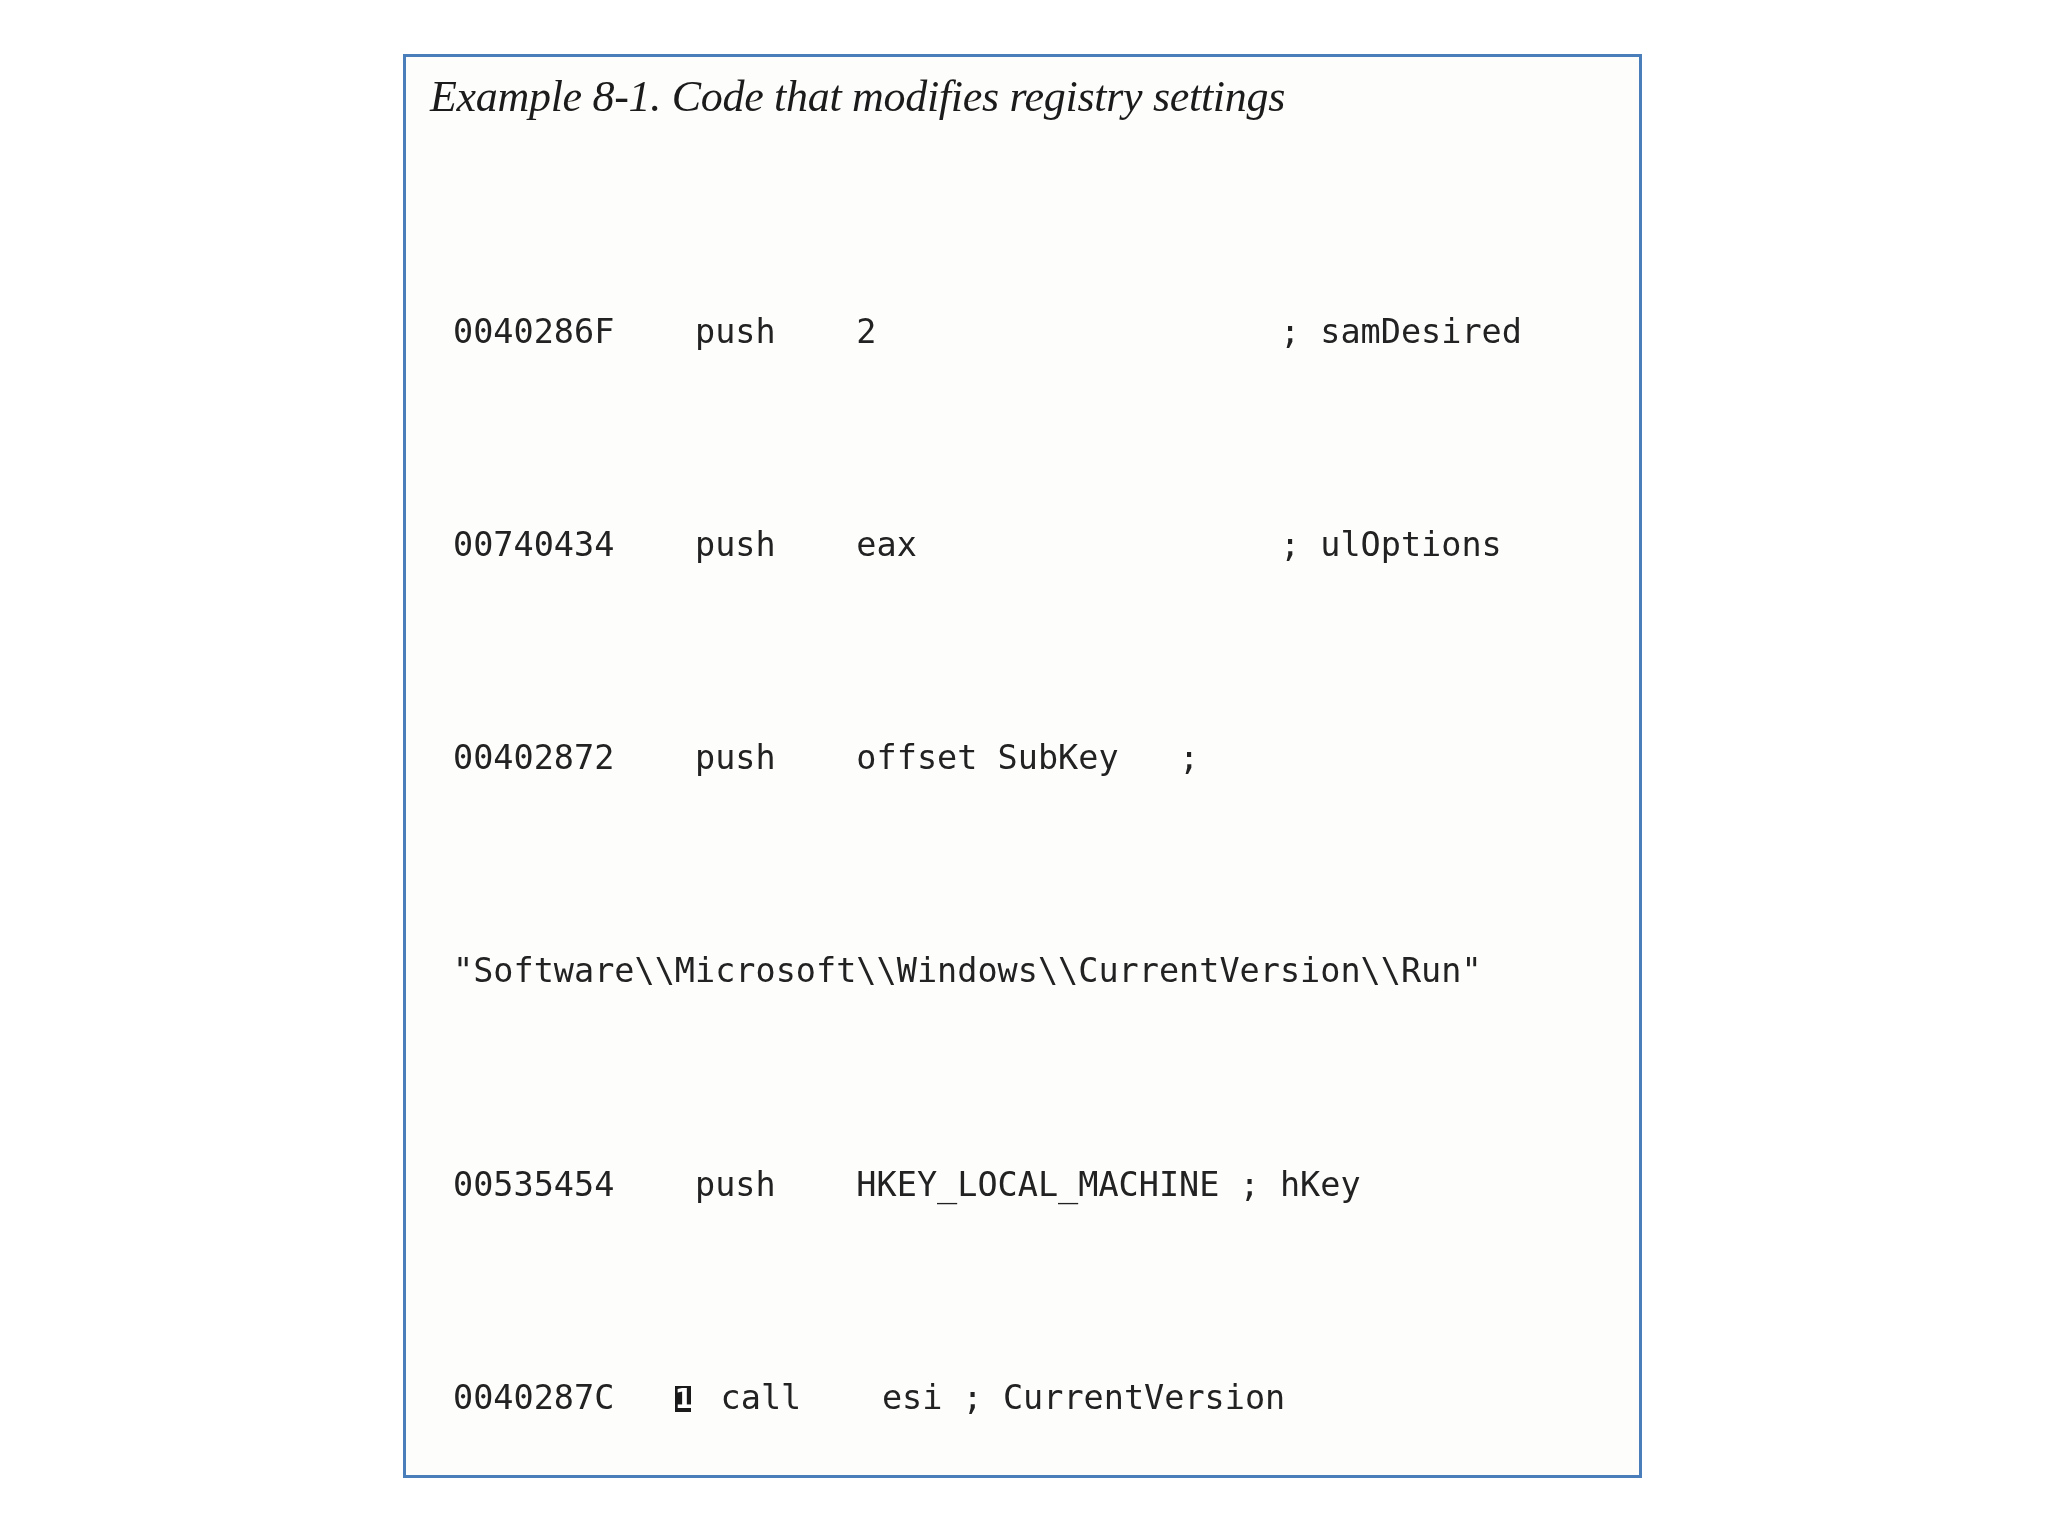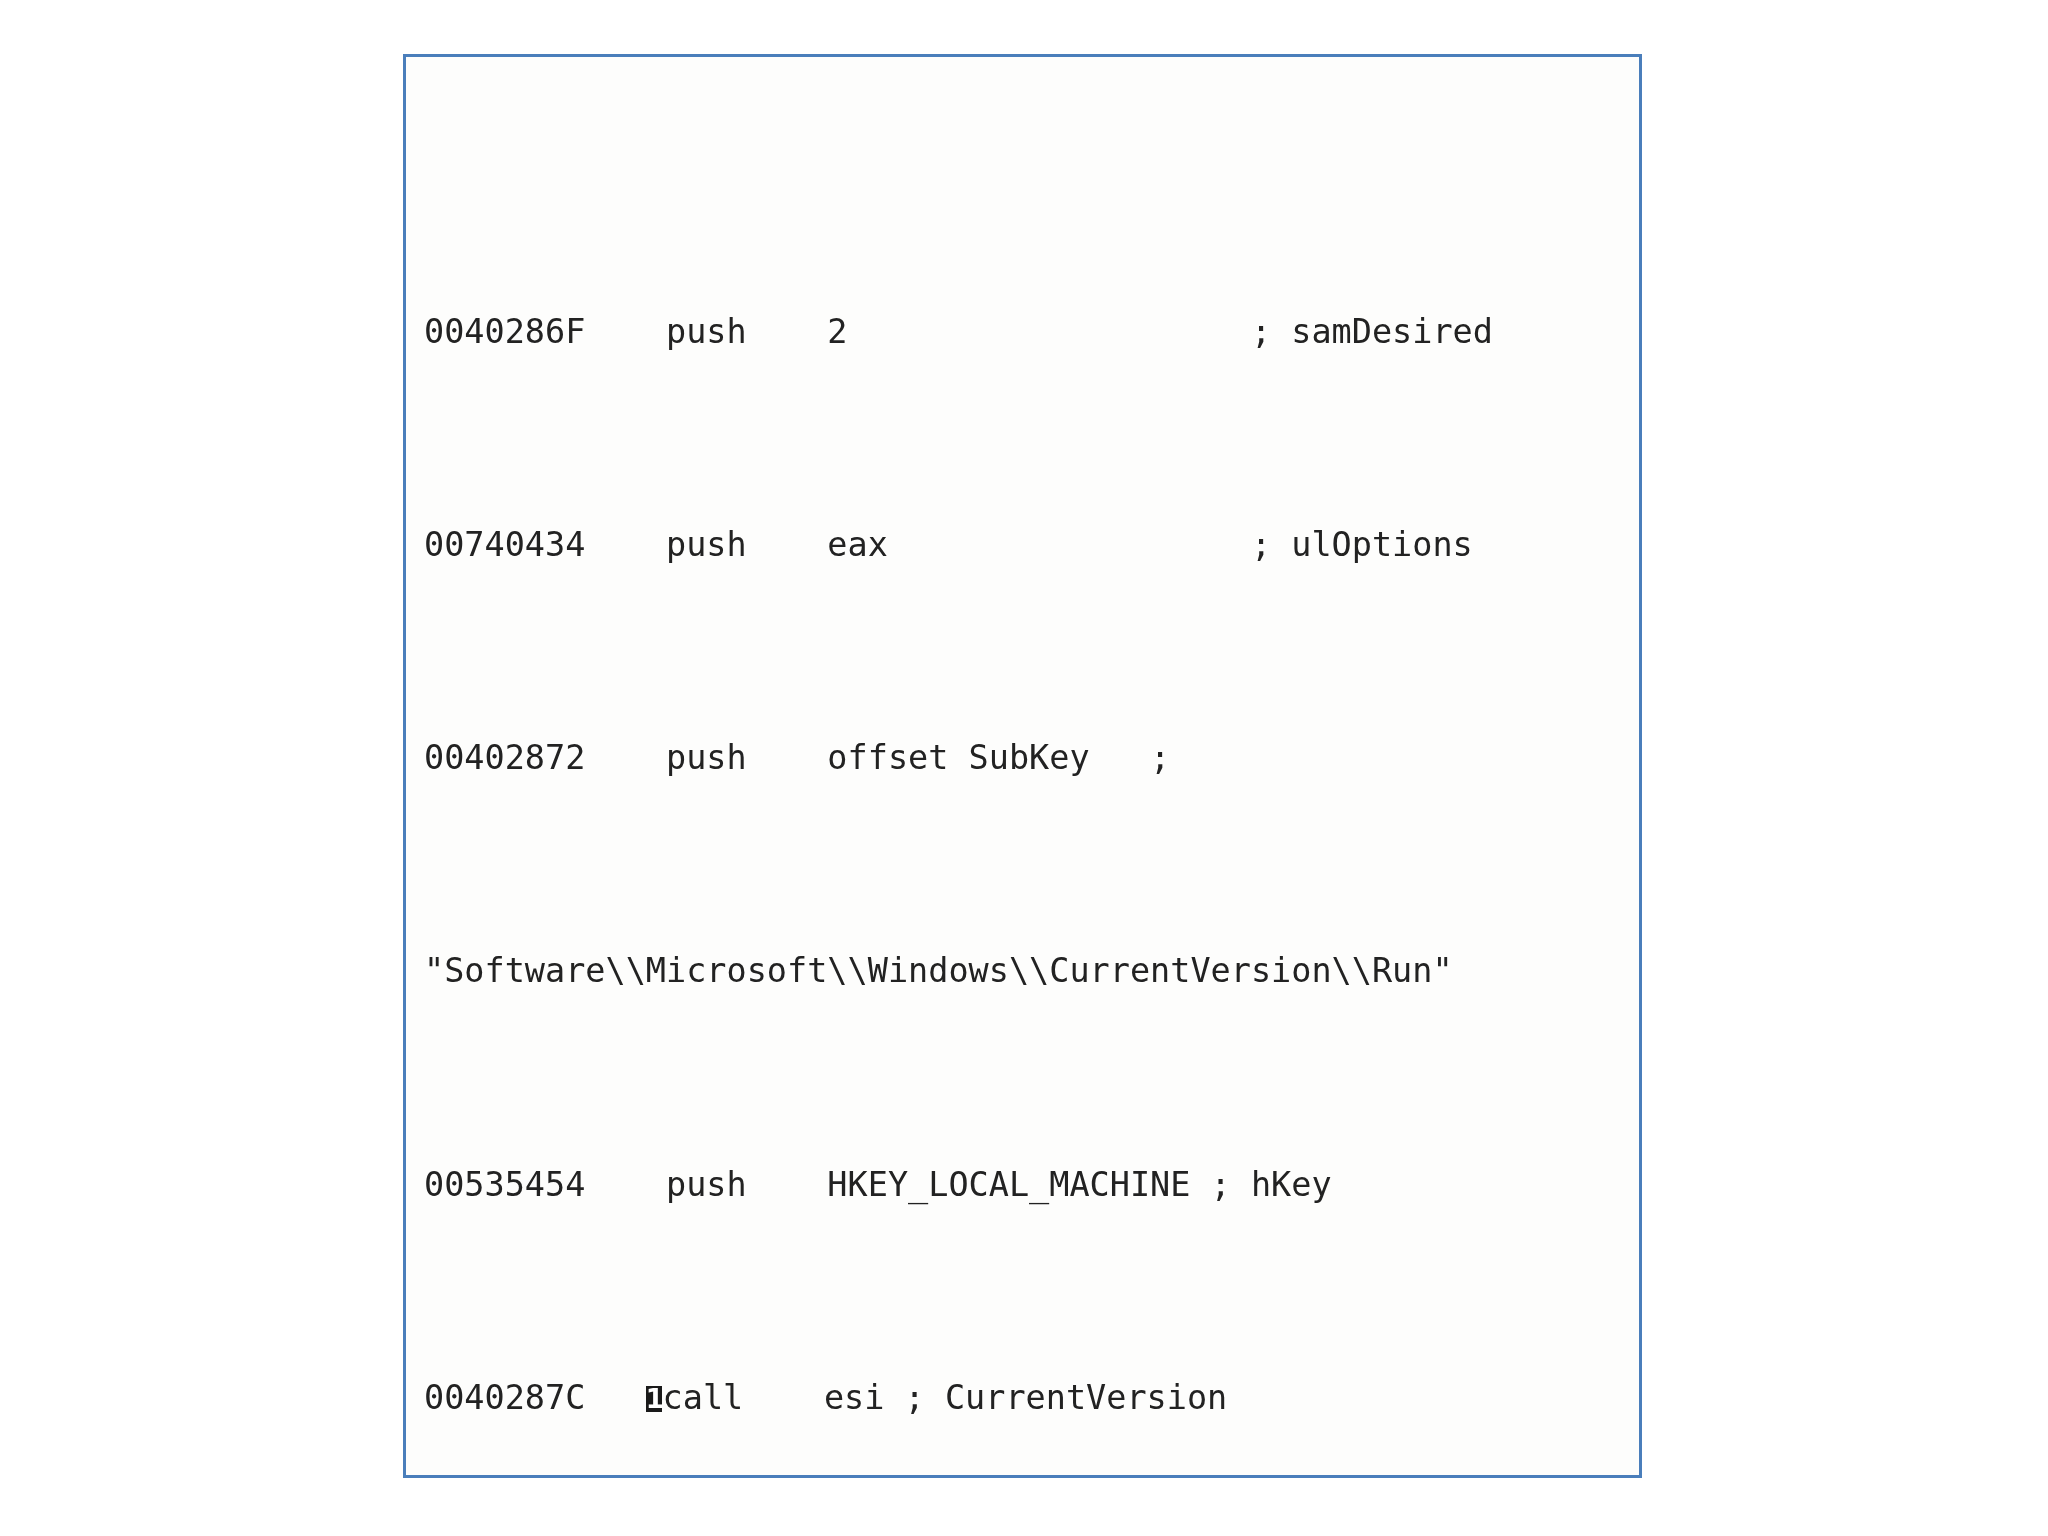--- a/index.html
+++ b/index.html
@@ -51,20 +51,21 @@
 
   .code-line {
     height: 53.3px;
     display: block;
     white-space: pre;
     position: relative;
   }
 
   .seg {
     white-space: pre;
+    margin-left: 29px;
   }
 
   .callout {
     display: inline-block;
     width: 0.62em;
     height: 1.02em;
     line-height: 1.02em;
     background: #1a1a1a;
     color: #ffffff;
     text-align: center;
@@ -74,20 +75,21 @@
     vertical-align: -0.14em;
     margin-right: 0.02em;
     overflow: hidden;
   }
 </style>
 </head>
 <body>
 
 <div id="figure-frame">
 
+  <div id="figure-caption">Example 8-1. Code that modifies registry settings</div>
 
   <div id="code-block">
 
     <div class="code-line"><span class="seg">0040286F    push    2                    ; samDesired</span></div>
 
     <div class="code-line"><span class="seg">00740434    push    eax                  ; ulOptions</span></div>
 
     <div class="code-line"><span class="seg">00402872    push    offset SubKey   ;</span></div>
 
     <div class="code-line"><span class="seg">"Software\\Microsoft\\Windows\\CurrentVersion\\Run"</span></div>

